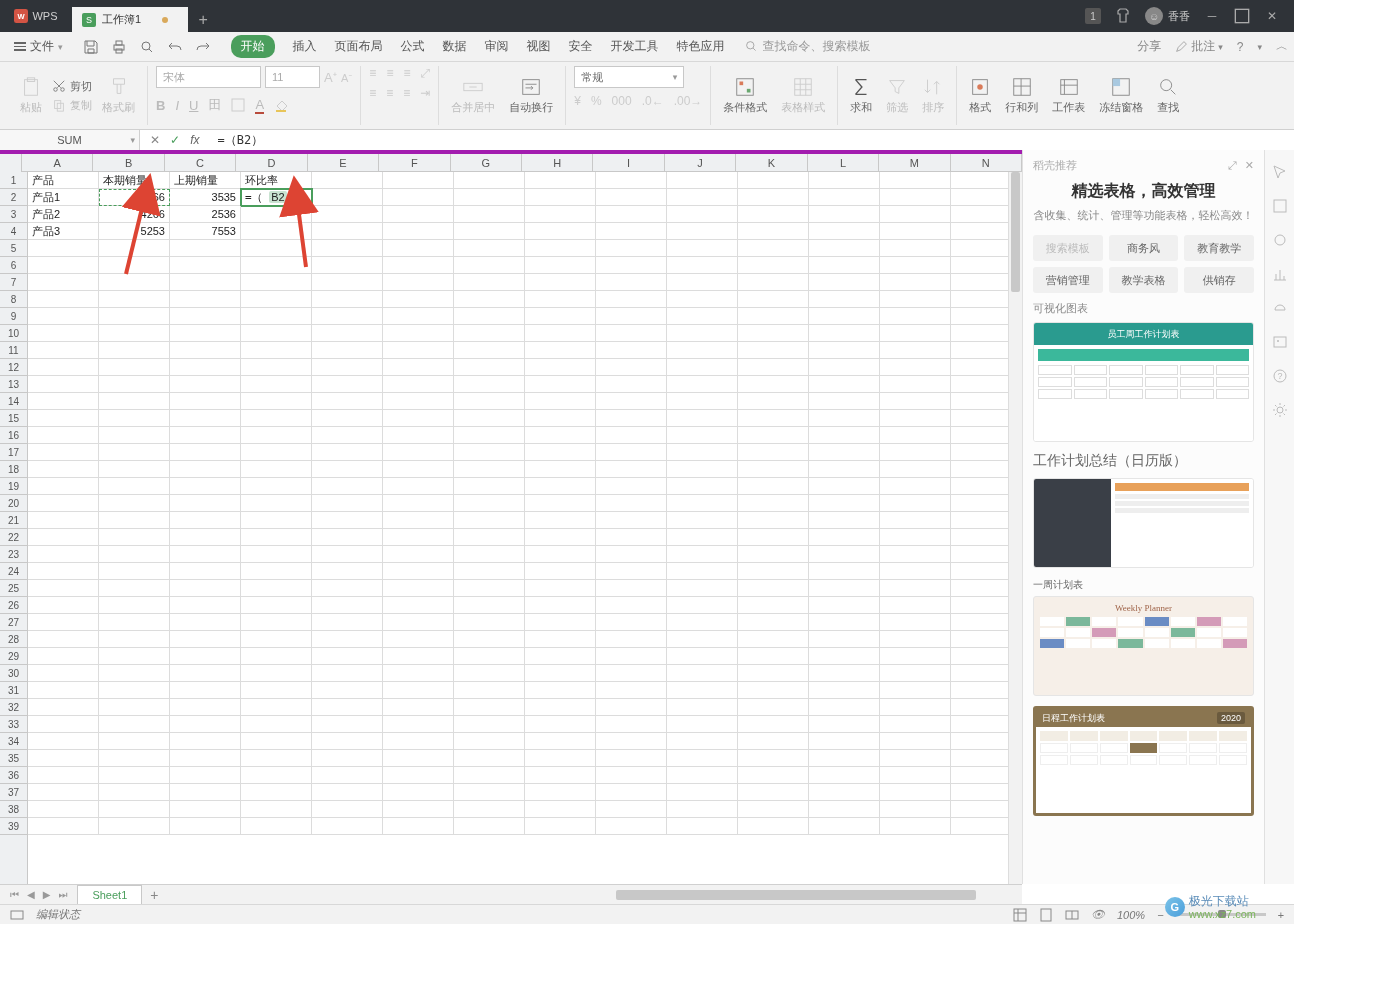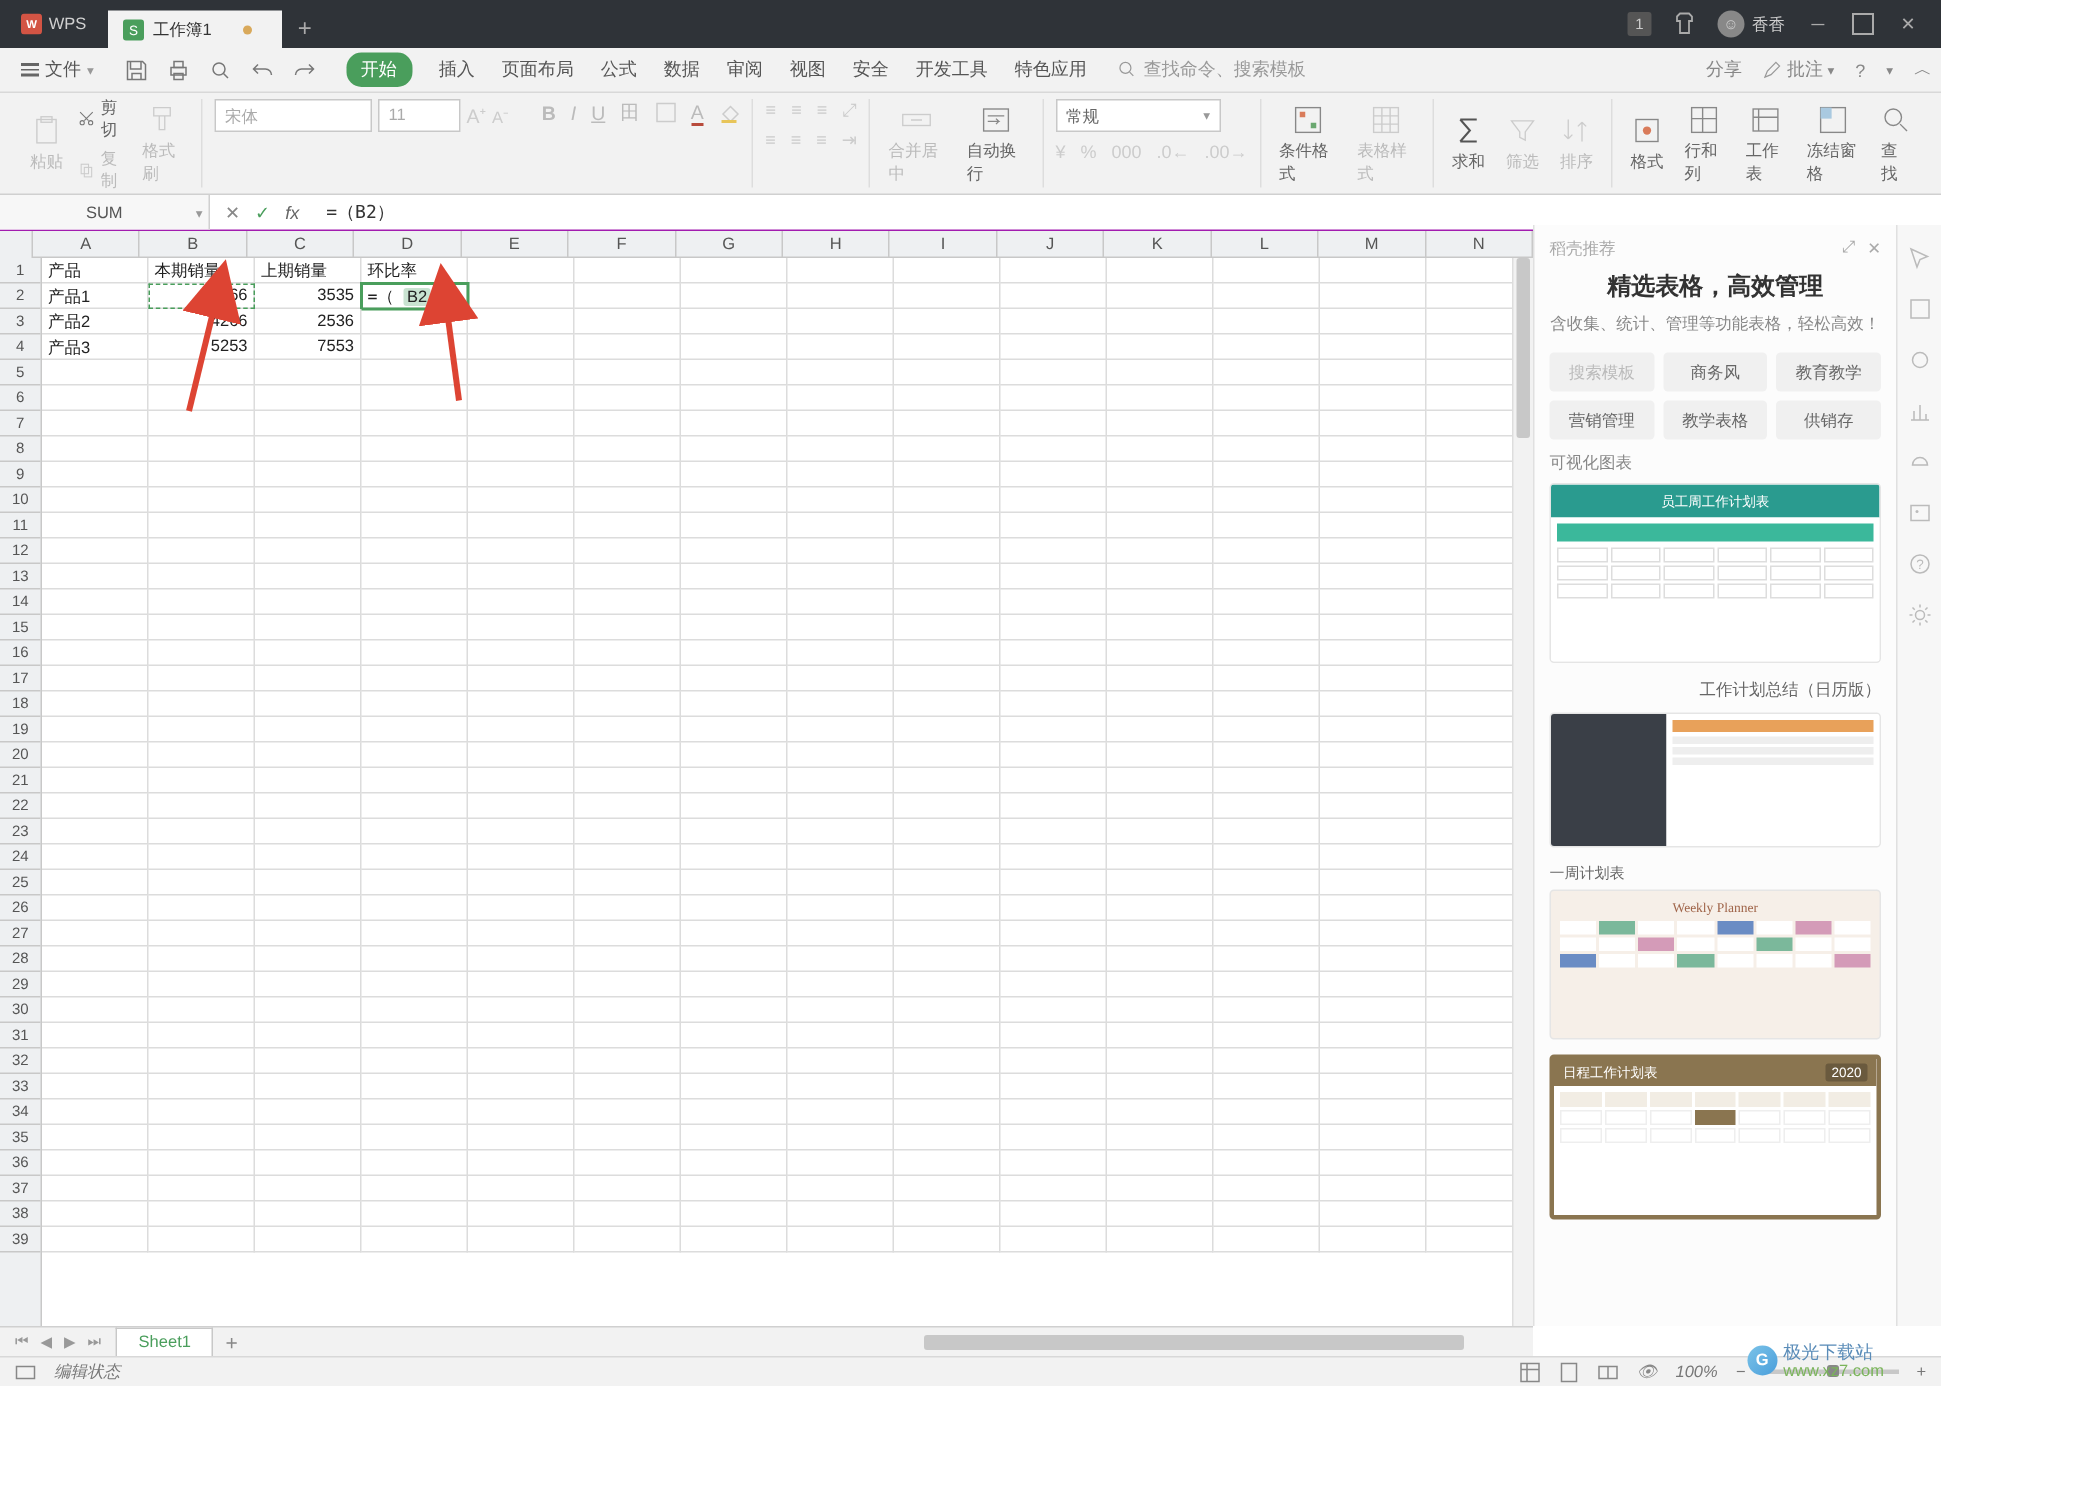--- a/index.html
+++ b/index.html
@@ -46,21 +46,21 @@
 .smallbtn.disabled { color: #bbb; }
 .smallbtn .ico { width: 14px; height: 14px; }
 .font-row { display: flex; align-items: center; gap: 4px; }
 .font-name { width: 105px; height: 22px; border: 1px solid #c8c8c8; background: #fff; padding: 0 6px; font-size: 11px; display: flex; align-items: center; color: #aaa; }
 .font-size { width: 55px; height: 22px; border: 1px solid #c8c8c8; background: #fff; padding: 0 6px; font-size: 11px; display: flex; align-items: center; color: #aaa; }
 .font-btns { display: flex; align-items: center; gap: 10px; color: #bbb; }
 .font-btns span { font-size: 13px; }
 .num-format { width: 110px; height: 22px; border: 1px solid #c8c8c8; background: #fff; padding: 0 6px; font-size: 11px; display: flex; align-items: center; justify-content: space-between; color: #666; }
 
 
-.formulabar { height: 24px; background: #fff; border-bottom: 1px solid #a21caf; display: flex; align-items: center; }
+.formulabar { height: 24px; background: #fff; border-bottom: 4px solid #a21caf; display: flex; align-items: center; }
 .namebox { width: 140px; height: 100%; border-right: 1px solid #d0d0d0; display: flex; align-items: center; justify-content: center; font-size: 11px; color: #555; position: relative; background: #f7f7f7; }
 .namebox .dd { position: absolute; right: 4px; color: #999; font-size: 9px; }
 .fb-btns { display: flex; align-items: center; gap: 10px; padding: 0 10px; color: #666; }
 .fb-input { flex: 1; padding: 0 8px; font-size: 12px; font-family: Consolas, monospace; }
 
 
 .gridwrap { position: absolute; top: 154px; left: 0; right: 272px; bottom: 40px; background: #fff; overflow: hidden; }
 .grid { position: relative; width: 100%; height: 100%; }
 .colheaders { position: absolute; top: 0; left: 0; right: 0; height: 18px; display: flex; background: #eef0f2; border-bottom: 1px solid #c8c8c8; }
 .corner { width: 28px; height: 18px; border-right: 1px solid #c8c8c8; background: #eef0f2; }
@@ -88,21 +88,21 @@
 .sidepanel { position: absolute; top: 150px; right: 30px; width: 242px; bottom: 40px; background: #fcfcfc; border-left: 1px solid #e0e0e0; padding: 8px 10px; overflow: hidden; }
 .sp-head { display: flex; align-items: center; justify-content: space-between; color: #aaa; font-size: 11px; margin-bottom: 8px; text-align: right; }
 .sp-title { font-size: 16px; font-weight: bold; color: #333; text-align: center; margin: 6px 0; }
 .sp-sub { font-size: 11px; color: #888; text-align: center; margin-bottom: 12px; }
 .sp-tabs { display: flex; gap: 6px; margin-bottom: 6px; }
 .sp-tab { flex: 1; height: 26px; background: #f0f0f0; border-radius: 3px; display: flex; align-items: center; justify-content: center; font-size: 11px; color: #666; }
 .sp-section { font-size: 11px; color: #888; margin: 8px 0 6px; }
 .tpl { width: 100%; height: 120px; background: #fff; border: 1px solid #e5e5e5; margin-bottom: 10px; border-radius: 3px; overflow: hidden; display: flex; flex-direction: column; }
 .tpl-header { height: 22px; display: flex; align-items: center; justify-content: center; font-size: 9px; color: #fff; }
 .tpl-body { flex: 1; background: #fff; position: relative; }
-.tpl-title { font-size: 11px; color: #666; text-align: right; margin: 4px 0 8px; }
+.tpl-title { font-size: 14px; color: #666; text-align: left; margin: 4px 0 8px; }
 
 
 .rightrail { position: absolute; top: 150px; right: 0; width: 30px; bottom: 40px; background: #f7f7f7; border-left: 1px solid #e0e0e0; display: flex; flex-direction: column; align-items: center; gap: 18px; padding-top: 14px; }
 .rightrail .ico { width: 16px; height: 16px; color: #bbb; }
 
 
 .sheettabs { position: absolute; bottom: 20px; left: 0; right: 272px; height: 20px; background: #f2f2f2; border-top: 1px solid #d0d0d0; display: flex; align-items: center; }
 .sheet-nav { display: flex; gap: 8px; padding: 0 10px; color: #999; font-size: 10px; }
 .sheet-tab { height: 20px; background: #fff; border: 1px solid #c8c8c8; border-bottom: none; padding: 4px 14px; display: flex; align-items: center; font-size: 11px; color: #4a9e5c; }
 .sheet-add { padding: 0 8px; color: #888; font-size: 14px; }
@@ -263,21 +263,21 @@
           <span>复制</span>
         </div>
     </div>
     <div class="bigbtn disabled">
         <svg class="ico" viewBox="0 0 24 24">
           <path d="M6 3h12v6H6zM10 9v10h4V9" fill="none" stroke="#ccc"></path>
         </svg>
         <span>格式刷</span>
       </div>
   </div>
-  <div class="rgroup" style="flex-direction:row;align-items:flex-start;gap:22px">
+  <div class="rgroup" style="flex-direction:column;align-items:flex-start;gap:8px">
     <div class="font-row">
       <div class="font-name">
           <span>宋体</span>
         </div>
       <div class="font-size">
           <span>11</span>
         </div>
       <span style="color:#ccc;font-size:13px">A⁺</span>
       <span style="color:#ccc;font-size:11px">A⁻</span>
     </div>

